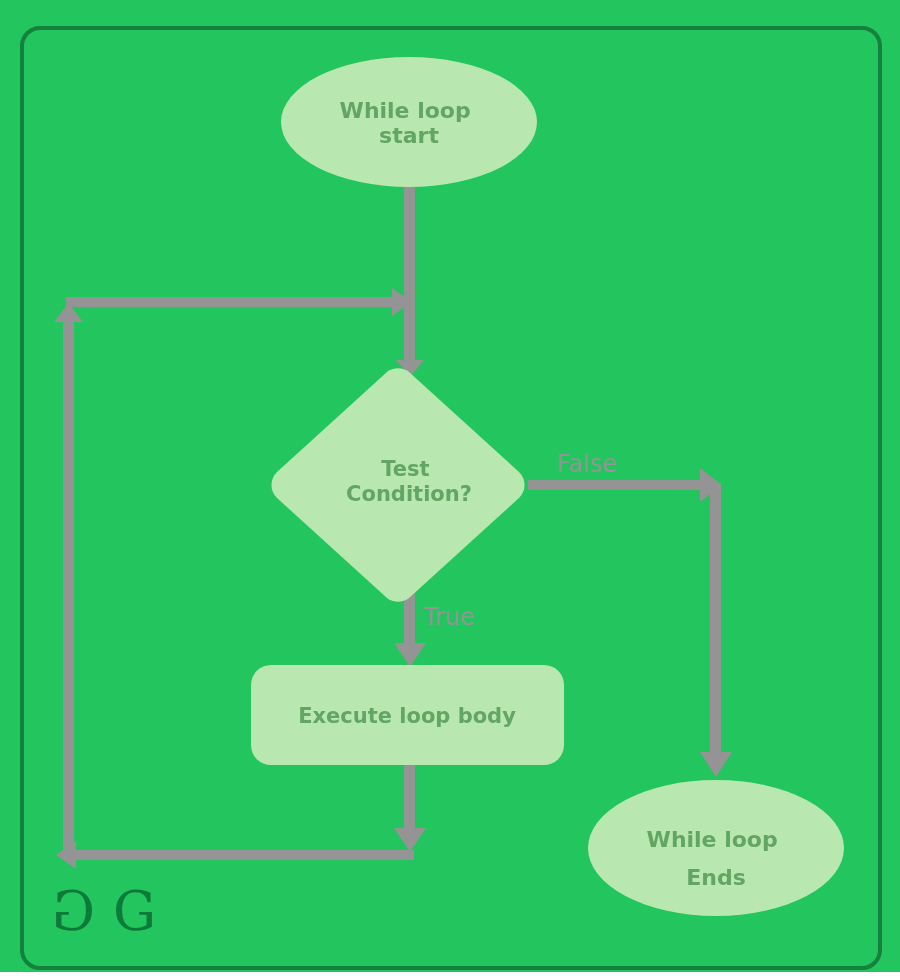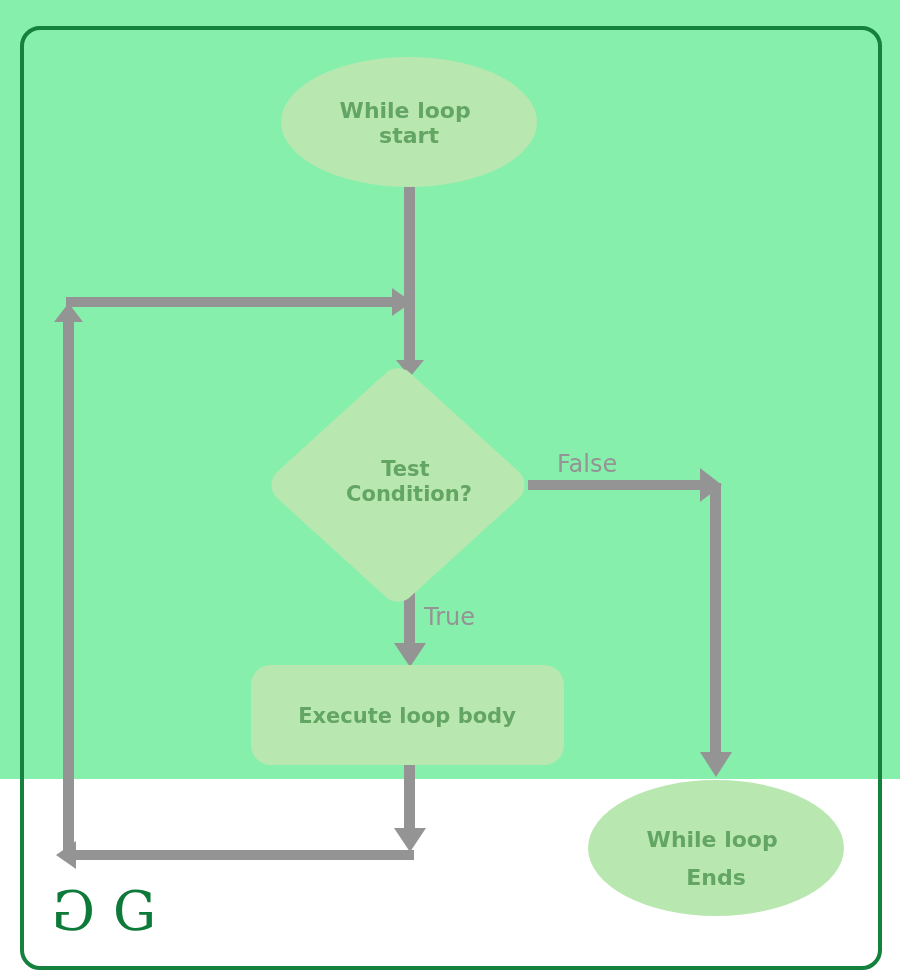--- a/index.html
+++ b/index.html
@@ -10,22 +10,22 @@
   }
   body {
     width: 900px;
     height: 980px;
     font-family: "DejaVu Sans", "Liberation Sans", sans-serif;
     overflow: hidden;
   }
   #canvas {
     position: relative;
     width: 900px;
-    height: 779px;
-    background: #86efac;
+    height: 972px;
+    background: #22c55e;
   }
   #diagram-svg {
     position: absolute;
     left: 0;
     top: 0;
     width: 900px;
     height: 980px;
     display: block;
   }
   .node-label {

